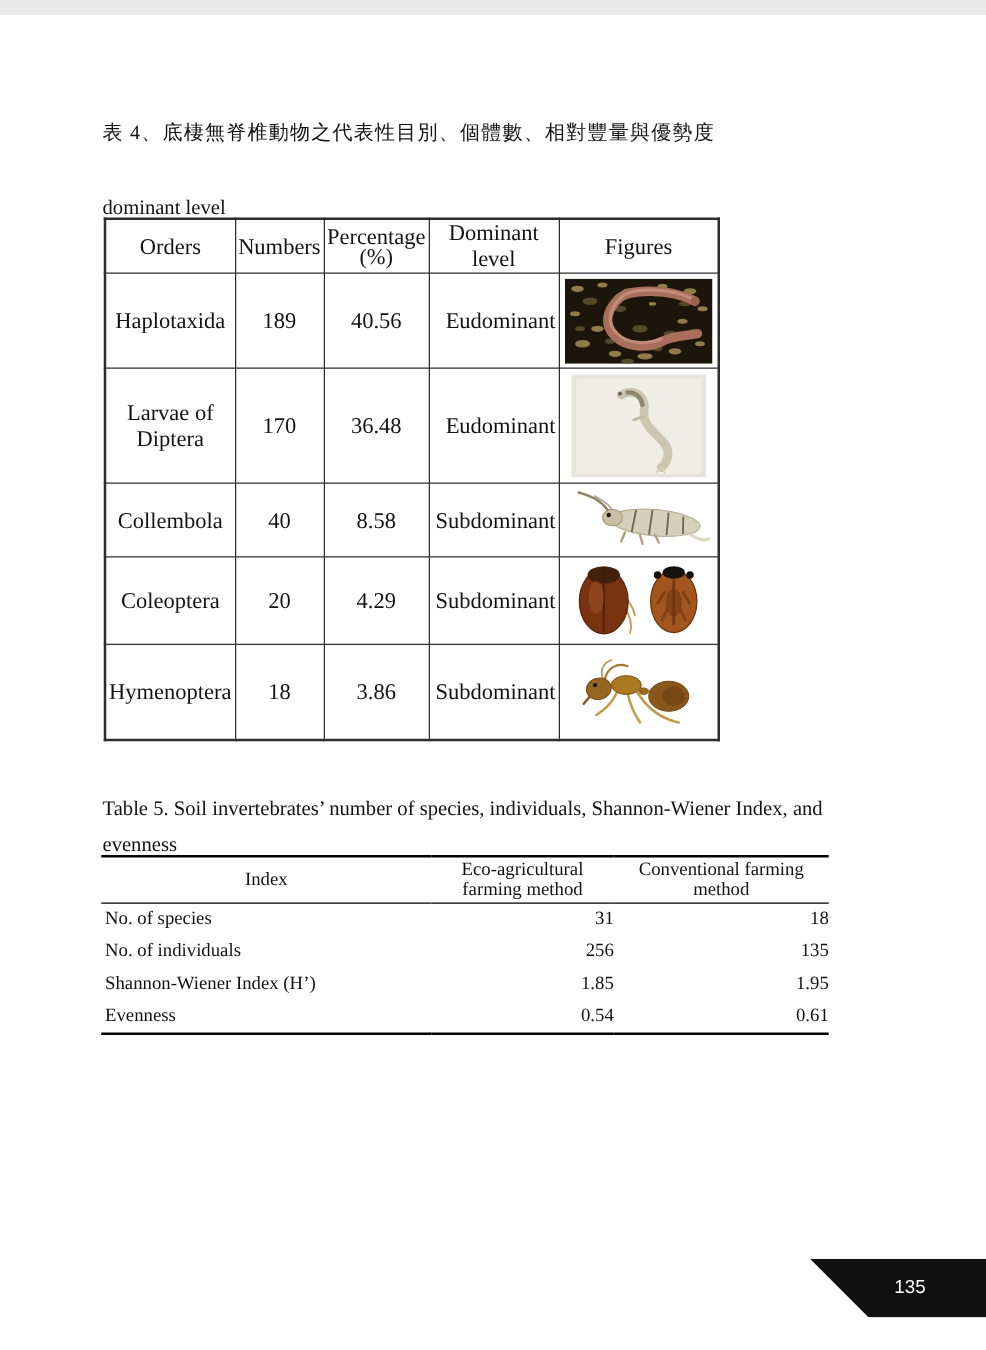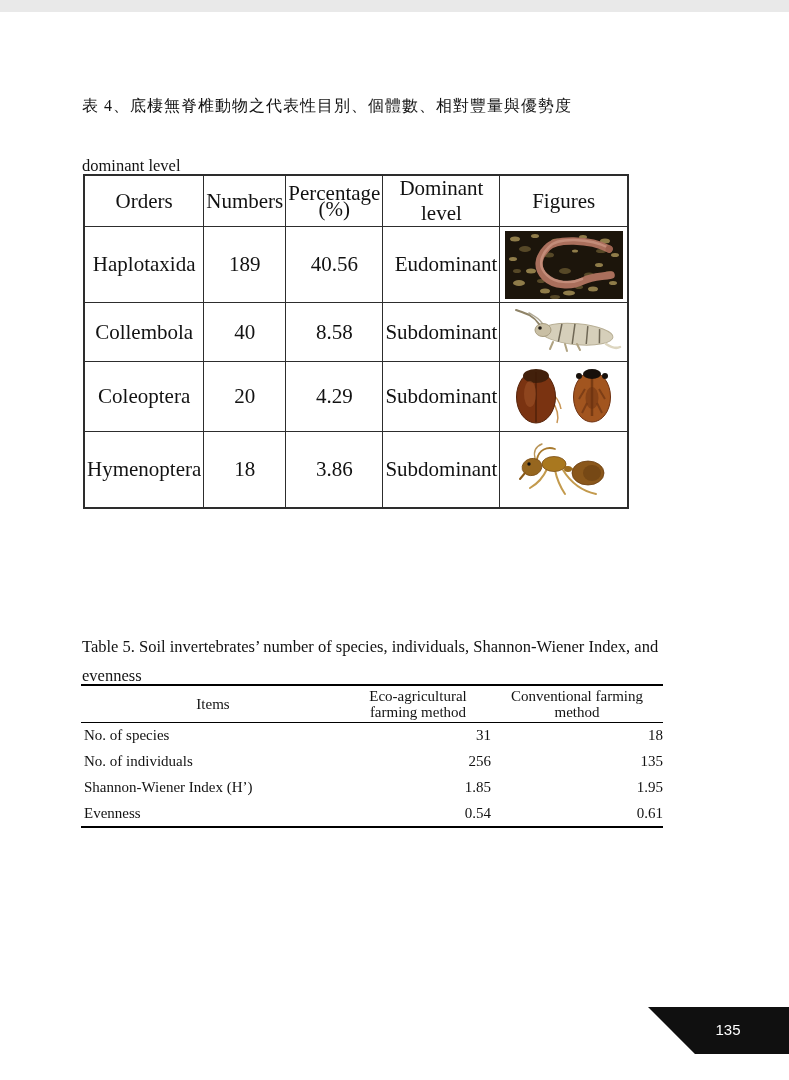--- a/index.html
+++ b/index.html
@@ -29,21 +29,21 @@
     width: 660px;
   }
   
   table.t4 {
     position: absolute;
     left: 83px;
     top: 162px;
     border-collapse: collapse;
     table-layout: fixed;
     border: 2px solid #2d2d2d;
-    font-size: 21px;
+    font-size: 18px;
   }
   .t4 th, .t4 td {
     border: 1.5px solid #2d2d2d;
     text-align: center;
     vertical-align: middle;
     font-weight: normal;
     padding: 0 2px;
   }
   .t4 td.left { text-align: right; padding-left: 2px; }
   .t4 td.fig { padding: 2px 0; }
@@ -166,20 +166,37 @@
               <ellipse cx="96" cy="20" rx="5" ry="2"></ellipse>
                 <ellipse cx="50" cy="66" rx="5" ry="2"></ellipse>
             </g>
             <path d="M 104,18 C 85,8 50,7 42,17 C 33,26 31,37 40,46 C 49,55 66,56 78,50 C 88,45 96,46 106,44" fill="none" stroke="#aa6f5c" stroke-width="7.5" stroke-linecap="round"></path>
             <path d="M 104,17 C 85,7 52,6 44,16 C 35,25 33,36 42,44 C 50,52 66,53 77,48" fill="none" stroke="#c99381" stroke-width="2.5" opacity="0.8" stroke-linecap="round"></path>
             <circle cx="104" cy="18" r="3.5" fill="#9c614e"></circle>
           </svg>
         </td>
       </tr>
 
+      <tr style="height:92px">
+        <td>Larvae of Diptera</td>
+        <td>170</td>
+        <td>36.48</td>
+        <td class="left">Eudominant</td>
+        <td class="fig">
+          <svg width="108" height="82" viewBox="0 0 108 82">
+            <rect width="108" height="82" fill="#e6e4db"></rect>
+            <rect x="4" y="3" width="100" height="76" fill="#efede5"></rect>
+            <path d="M 40,16 C 48,11 56,15 58,22 C 60,28 56,32 60,38 C 64,46 72,50 76,57 C 79,63 77,70 72,74" fill="none" stroke="#ccc6b1" stroke-width="7" stroke-linecap="round"></path>
+            <path d="M 45,14 C 51,13 56,18 57,24" fill="none" stroke="#90886e" stroke-width="3.5" stroke-linecap="round"></path>
+            <path d="M 58,33 L 50,36" stroke="#c0b9a2" stroke-width="2" stroke-linecap="round"></path>
+            <path d="M 72,74 l -4,4 M 73,74 l 2,5" stroke="#d4cfba" stroke-width="1.5"></path>
+            <circle cx="39" cy="15" r="1.6" fill="#6b6450"></circle>
+          </svg>
+        </td>
+      </tr>
 
       <tr style="height:49px">
         <td>Collembola</td>
         <td>40</td>
         <td>8.58</td>
         <td class="left">Subdominant</td>
         <td class="fig">
           <svg width="122" height="54" viewBox="0 0 122 54">
             <rect width="122" height="54" fill="#ffffff"></rect>
             <g transform="rotate(5 72 30)">
@@ -250,21 +267,21 @@
   </div>
 
   <table class="t5">
     <colgroup>
       <col style="width:264px">
         <col style="width:146px">
         <col style="width:172px">
     </colgroup>
     <thead>
       <tr>
-        <th>Items</th>
+        <th>Index</th>
         <th>Eco-agricultural farming method</th>
         <th>Conventional farming method</th>
       </tr>
     </thead>
     <tbody>
       <tr>
         <td class="item">No. of species</td>
         <td>31</td>
         <td>18</td>
       </tr>

